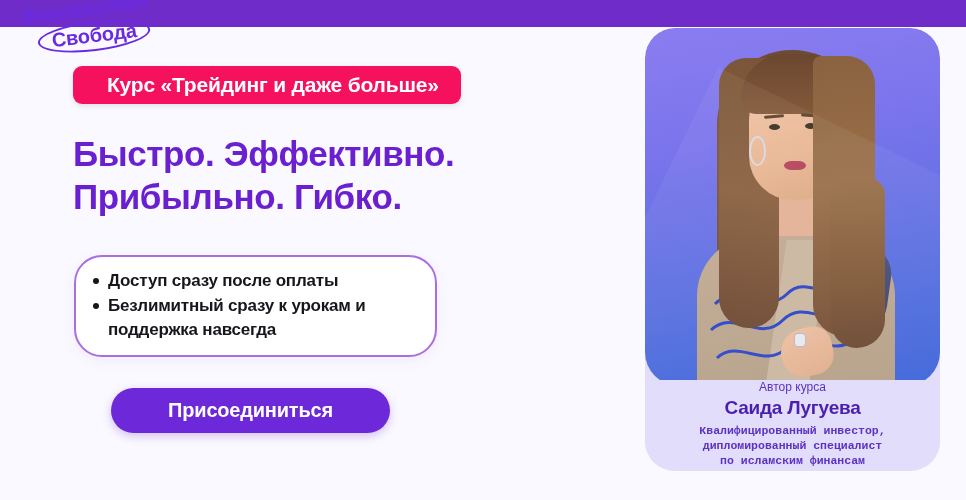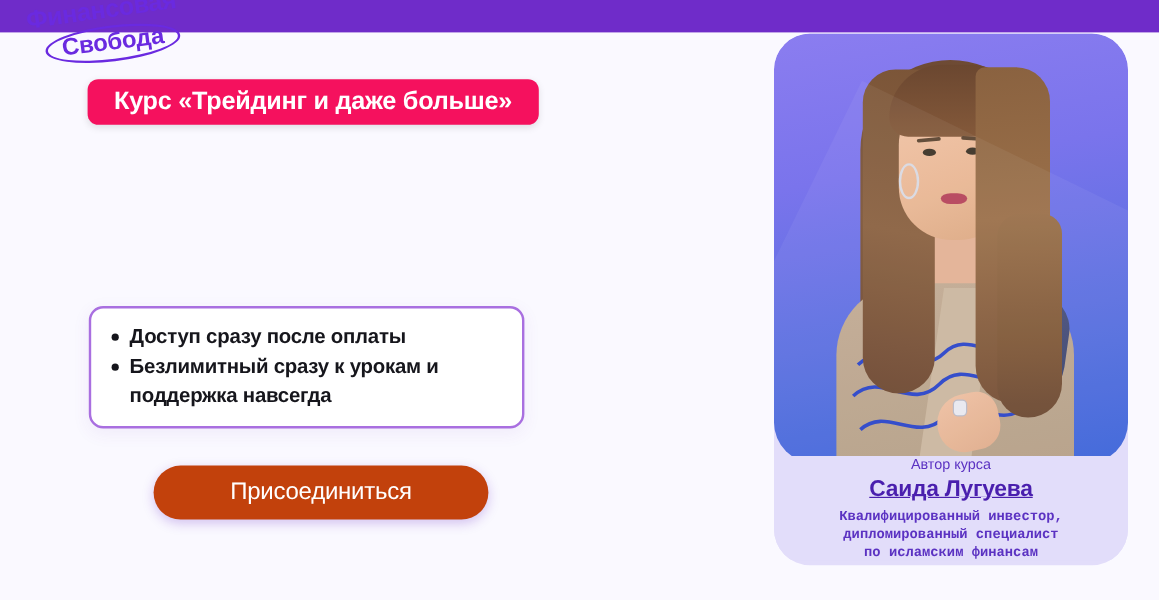--- a/index.html
+++ b/index.html
@@ -45,57 +45,57 @@
   
   .badge{
     position:absolute;left:73px;top:66px;
     height:38px;display:flex;align-items:center;
     padding:0 22px;border-radius:9px;
     background:#f5115e;
     box-shadow:0 2px 6px rgba(0,0,0,0.10);
   }
   .badge-text{
     color:#ffffff;font-size:21px;font-weight:700;
-    white-space:nowrap;letter-spacing:-0.2px;
+    white-space:nowrap;letter-spacing:-0.2px;margin-left:12px;
   }
 
   
   .headline{
     position:absolute;left:73px;top:132px;
     font-size:35px;font-weight:700;color:#6a1fd0;
     line-height:1.23;letter-spacing:-0.4px;
     white-space:pre-line;
   }
 
   
   .bullets{
     position:absolute;left:74px;top:255px;width:363px;
     box-sizing:border-box;
-    border:2px solid #a96fe0;border-radius:12px;
+    border:2px solid #a96fe0;border-radius:28px;
     background:#ffffff;
     padding:12px 16px 12px 12px;
     box-shadow:0 4px 14px rgba(110,60,190,0.07);
   }
   .bullets ul{margin:0;padding:0 0 0 20px;list-style:none;}
   .bullets li{
     position:relative;
     font-size:17px;font-weight:700;color:#16161c;
     line-height:1.42;margin:0 0 1px 0;letter-spacing:-0.2px;
   }
   .bullets li:before{
     content:"";position:absolute;left:-15px;top:9px;
     width:6px;height:6px;border-radius:50%;background:#16161c;
   }
 
   
   .cta{
-    position:absolute;left:128px;top:388px;
+    position:absolute;left:111px;top:388px;
     width:279px;height:45px;border:0;
-    border-radius:23px;background:#c2410c;
-    color:#ffffff;font-size:20px;font-weight:400;
+    border-radius:23px;background:#6d28d9;
+    color:#ffffff;font-size:20px;font-weight:700;
     font-family:inherit;letter-spacing:-0.2px;
     cursor:pointer;
     box-shadow:0 3px 10px rgba(90,25,190,0.25);
   }
 
   
   .card{
     position:absolute;left:645px;top:28px;width:295px;height:443px;
     border-radius:30px;background:#e2ddfa;overflow:hidden;
   }
@@ -187,21 +187,21 @@
     position:absolute;left:186px;top:150px;width:54px;height:170px;
     border-radius:30px 26px 44px 40px;
     background:linear-gradient(178deg,#9a7049 0%,#7b5435 70%,#6a4730 100%);
   }
 
   .card-caption{
     position:absolute;left:0;top:352px;width:295px;height:87px;
     background:#e2ddfa;text-align:center;box-sizing:border-box;
   }
   .cap-role{font-size:12px;color:#5b32c2;font-weight:400;line-height:1.2;}
-  .cap-name{font-size:19px;color:#4a1fae;font-weight:700;line-height:1.5;letter-spacing:-0.2px;text-decoration:underline;}
+  .cap-name{font-size:19px;color:#4a1fae;font-weight:700;line-height:1.5;letter-spacing:-0.2px;}
   .cap-desc{font-size:11.5px;color:#5b32c2;font-weight:600;line-height:1.32;white-space:pre-line;font-family:Liberation Mono, monospace;}
 </style>
 </head>
 <body>
 
 <div class="banner">
 
   <div class="topbar"></div>
 
   <div class="logo">
@@ -210,20 +210,22 @@
       <span class="logo-oval">
         <span class="logo-line2">Свобода</span>
       </span>
     </div>
   </div>
 
   <div class="badge">
     <span class="badge-text">Курс «Трейдинг и даже больше»</span>
   </div>
 
+  <div class="headline">Быстро. Эффективно.
+Прибыльно. Гибко.</div>
 
   <div class="bullets">
     <ul>
       <li>Доступ сразу после оплаты</li>
       <li>Безлимитный сразу к урокам и поддержка навсегда</li>
     </ul>
   </div>
 
   <button class="cta">Присоединиться</button>
 

